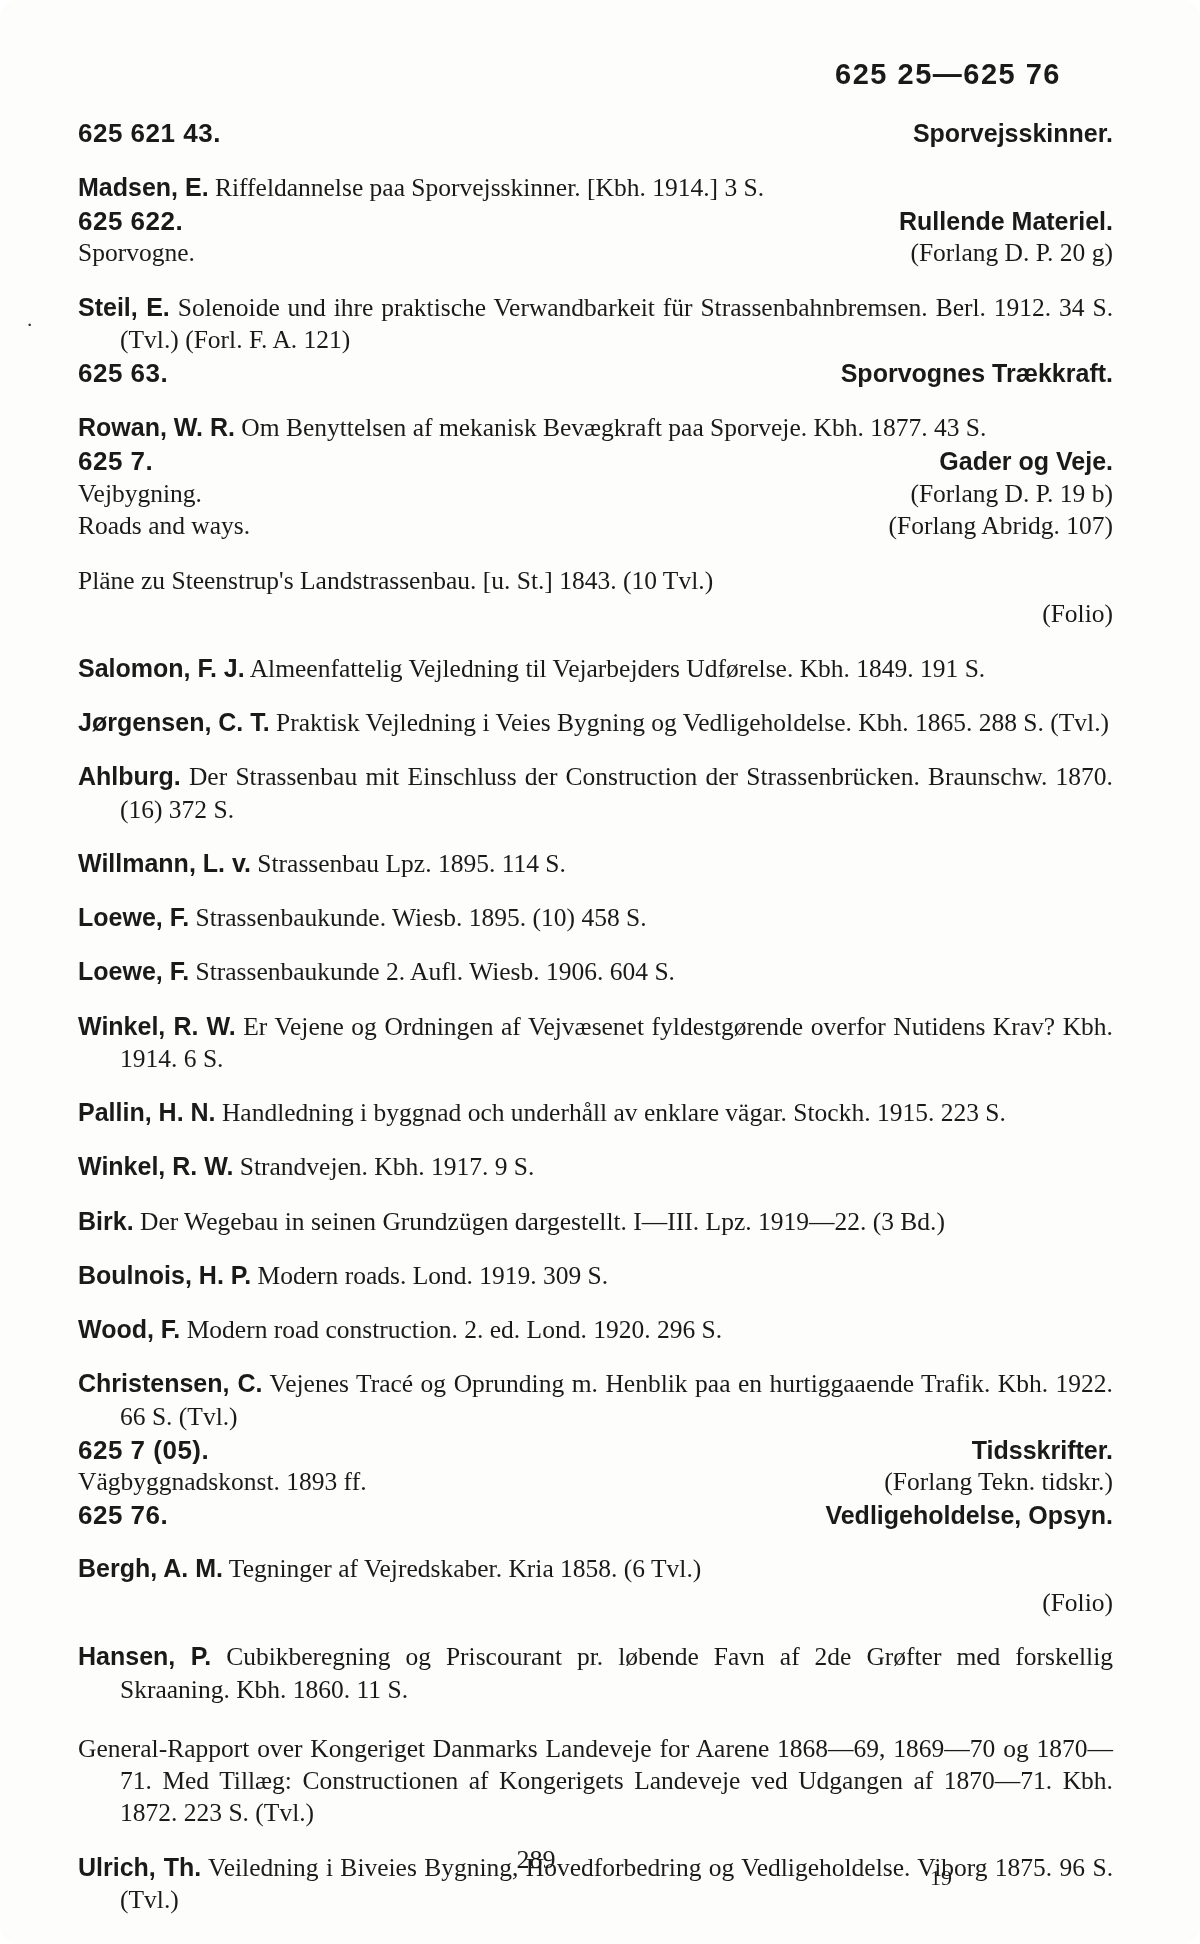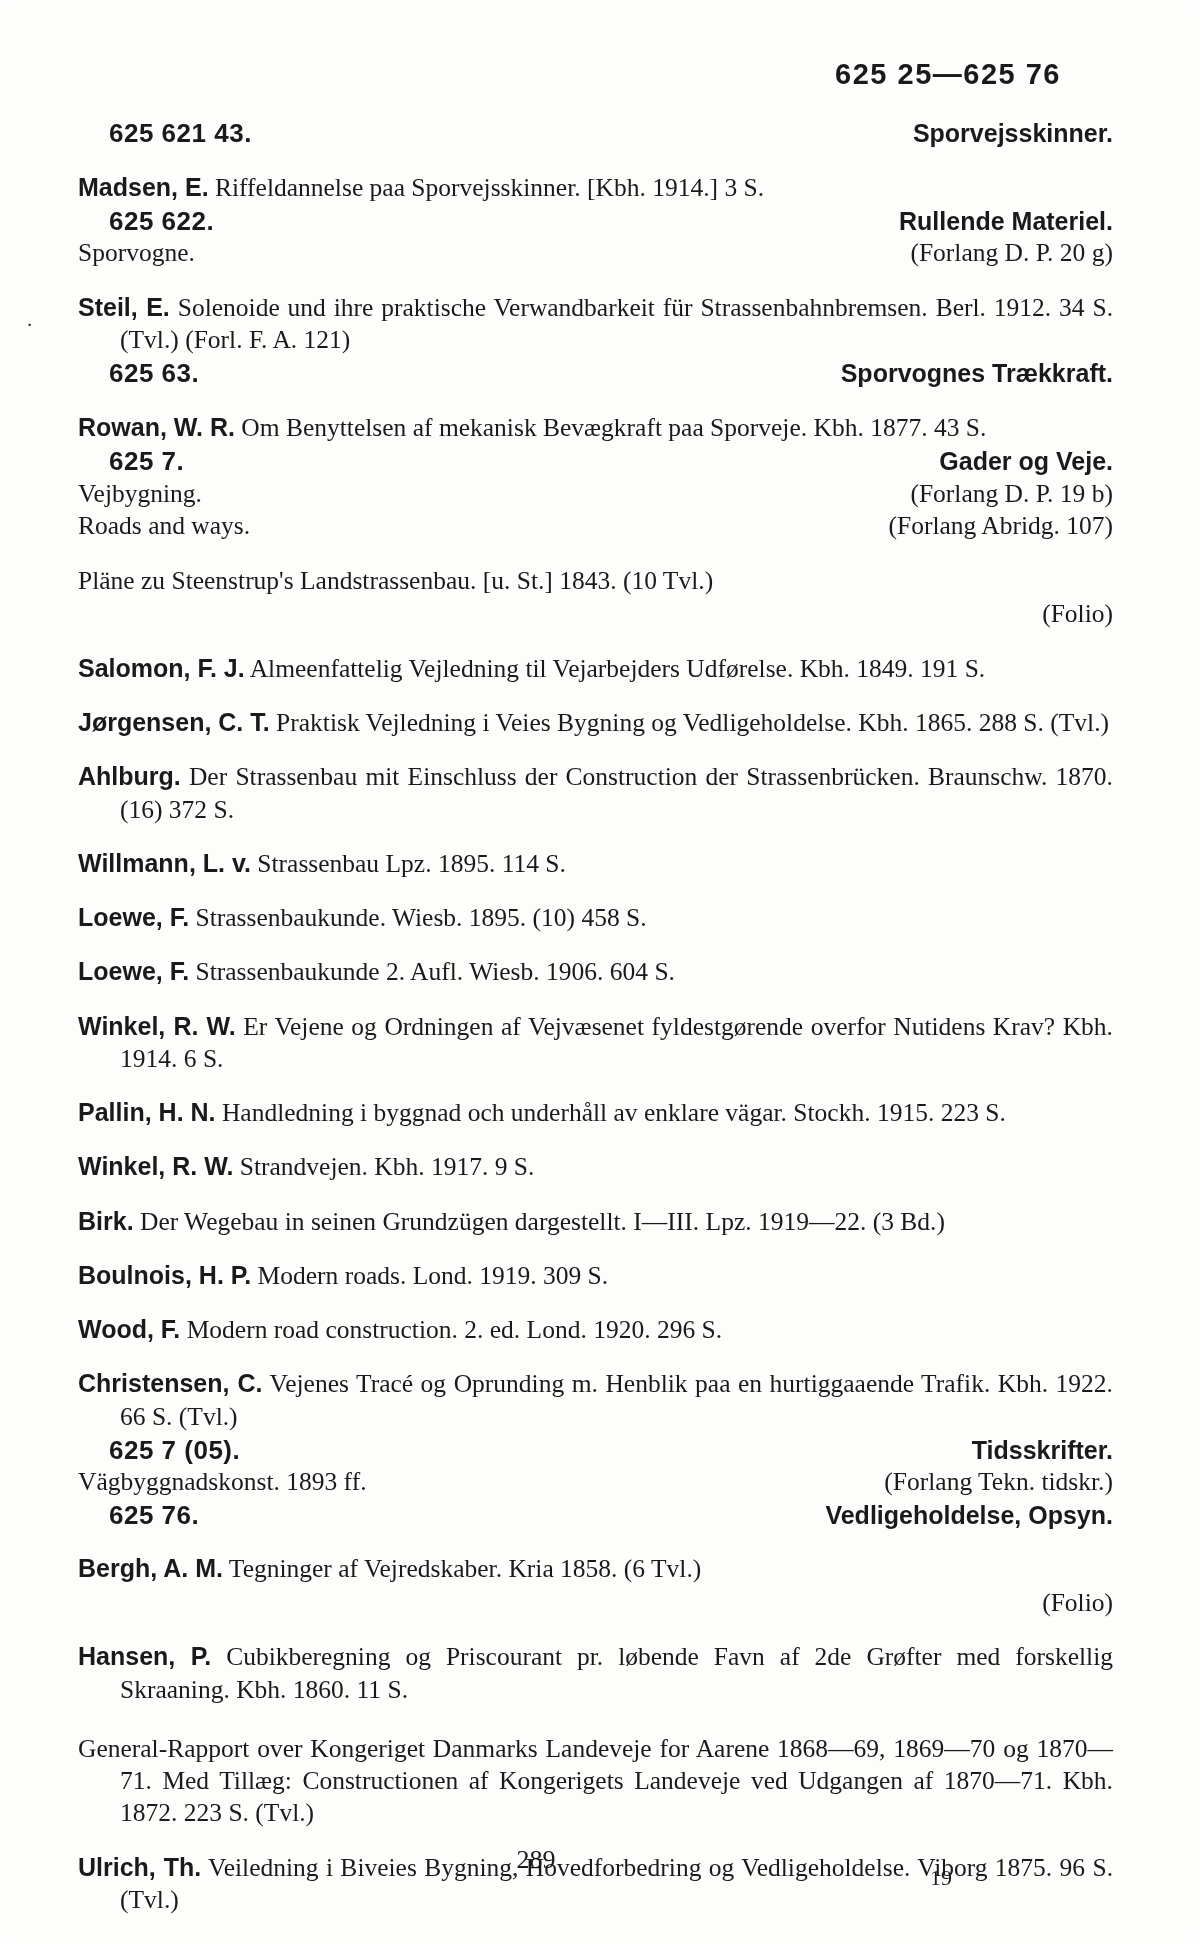--- a/index.html
+++ b/index.html
@@ -53,21 +53,20 @@
   .noindent {
     padding-left: 0;
     text-indent: 0;
   }
   .headrow {
     display: flex;
     justify-content: space-between;
     align-items: baseline;
     font-size: 25.5px;
     line-height: 1.25;
-    margin-left: 31px;
   }
   .headrow .left {
     font-weight: bold;
     font-family: "Liberation Sans", sans-serif;
     letter-spacing: 0.5px;
     font-size: 26px;
   }
   .headrow .right {
     font-weight: bold;
     font-family: "Liberation Sans", sans-serif;

